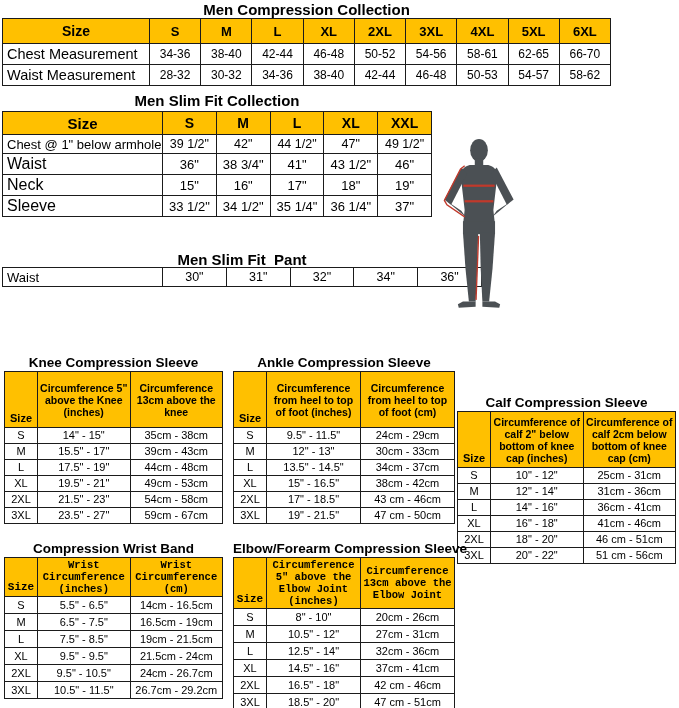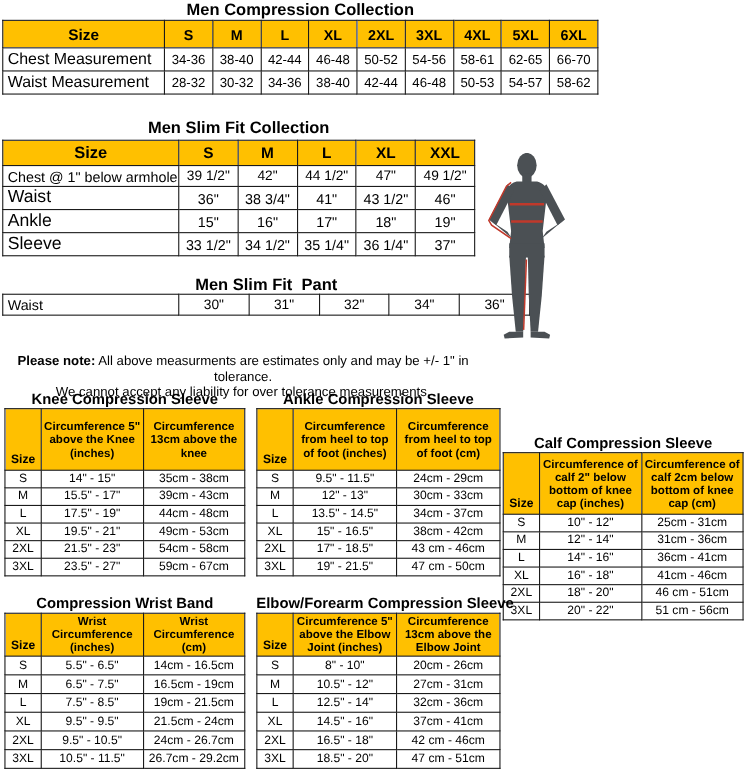--- a/index.html
+++ b/index.html
@@ -11,29 +11,29 @@
   .block { position:absolute; }
   .tbl-title { font-weight:700; text-align:center; white-space:pre; }
 
   table.chart-table { border-collapse:collapse; width:100%; table-layout:fixed; }
   .chart-table th, .chart-table td {
     border:1px solid #1b1b1b; text-align:center; vertical-align:middle; overflow:hidden;
   }
   .chart-table th { background:var(--accent,#FFC000); font-weight:700; }
 
   
-  .b-compression { left:2px; top:1px; width:542px; }
+  .b-compression { left:2px; top:1px; width:609px; }
   .b-compression .tbl-title { font-size:15px; height:17px; }
   .t-compression th { font-size:13px; height:25px; }
   .t-compression th:first-child { width:147px; font-size:14px; }
   .t-compression td { font-size:12px; height:21px; }
   .t-compression td:first-child { text-align:left; font-size:14.5px; padding-left:4px; }
 
   
-  .b-slimfit { left:2px; top:108px; width:430px; }
+  .b-slimfit { left:2px; top:92px; width:430px; }
   .b-slimfit .tbl-title { font-size:15px; height:19px; }
   .t-slimfit th { font-size:14px; height:23px; }
   .t-slimfit th:first-child { width:160px; font-size:15px; }
   .t-slimfit td { font-size:13px; height:21px; }
   .t-slimfit td:first-child { text-align:left; font-size:16px; padding-left:4px; }
   .t-slimfit tbody tr:first-child td { font-size:12.5px; height:19px; }
   .t-slimfit tbody tr:first-child td:first-child { font-size:13px; }
 
   
   .b-pant { left:2px; top:251px; width:480px; }
@@ -50,21 +50,21 @@
   .b-knee  { left:4px;   top:355px; width:219px; }
   .b-ankle { left:233px; top:355px; width:222px; }
   .b-calf  { left:457px; top:355px; width:219px;margin-top:40px; }
   .b-wrist { left:4px;   top:541px; width:219px; }
   .b-elbow { left:233px; top:541px; width:222px; }
   .small-title { font-size:13.5px; height:16px; }
   .t-small th { font-size:10.5px; line-height:12px; padding:1px 2px; }
   .t-small th:first-child { width:33px; vertical-align:bottom; font-size:11px; padding-bottom:3px; }
   .t-small td { font-size:11px; height:16px; line-height:15px; padding:0; }
   .t-mid thead th { height:56px; }
-  .t-bot thead th { height:30px; }
+  .t-bot thead th { height:30px;font-family:Liberation Mono, monospace; }
   .t-bot td { height:17px; }
 
   
   .figure { position:absolute; left:441px; top:139px; width:76px; height:173px; }
   .figure svg { width:100%; height:100%; display:block; }
   .fig-body { fill:var(--fig-body,#4b5054); }
   .fig-line { stroke:var(--fig-line,#c0392b); fill:none; }
 </style>
 </head>
 <body>
@@ -141,21 +141,21 @@
           </tr>
           <tr>
             <td>Waist</td>
             <td>36"</td>
             <td>38 3/4"</td>
             <td>41"</td>
             <td>43 1/2"</td>
             <td>46"</td>
           </tr>
           <tr>
-            <td>Ankle</td>
+            <td>Neck</td>
             <td>15"</td>
             <td>16"</td>
             <td>17"</td>
             <td>18"</td>
             <td>19"</td>
           </tr>
           <tr>
             <td>Sleeve</td>
             <td>33 1/2"</td>
             <td>34 1/2"</td>
@@ -176,24 +176,20 @@
             <td>30"</td>
             <td>31"</td>
             <td>32"</td>
             <td>34"</td>
             <td>36"</td>
           </tr>
         </tbody>
       </table>
   </section>
 
-  <div class="note">
-    <div><b>Please note:</b> <span>All above measurments are estimates only and may be +/- 1" in tolerance.</span></div>
-    <div>We cannot accept any liability for over tolerance measurements.</div>
-  </div>
 
   <section class="block b-knee">
     <h2 class="tbl-title small-title">Knee Compression Sleeve</h2>
     <table class="chart-table t-small t-mid">
         <thead>
           <tr>
             <th>Size</th>
             <th>Circumference 5" above the Knee (inches)</th>
             <th>Circumference 13cm above the knee</th>
           </tr>

